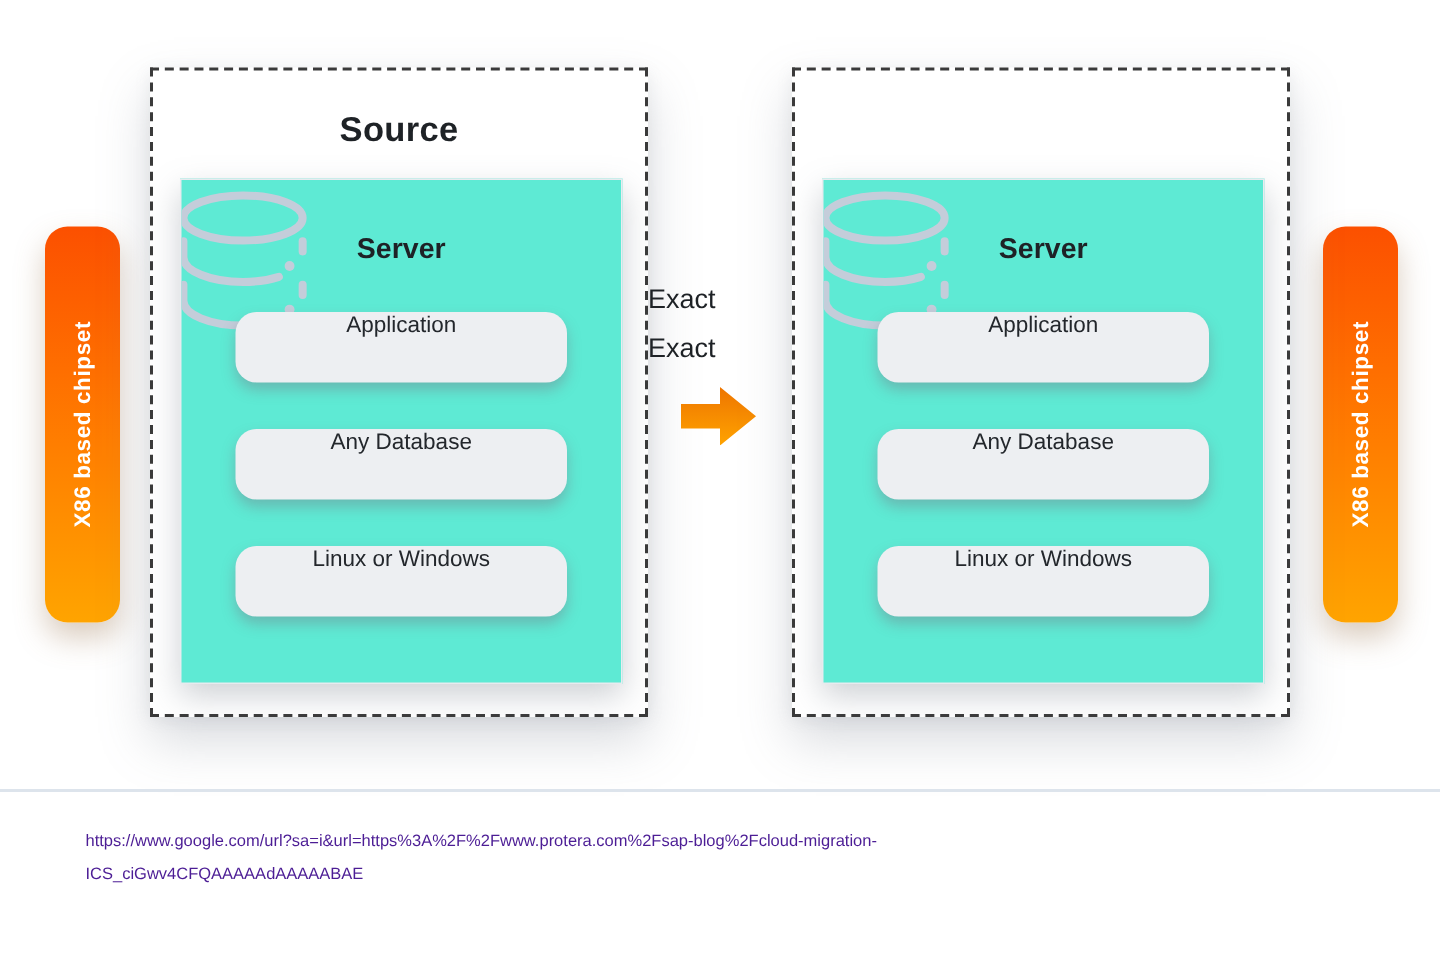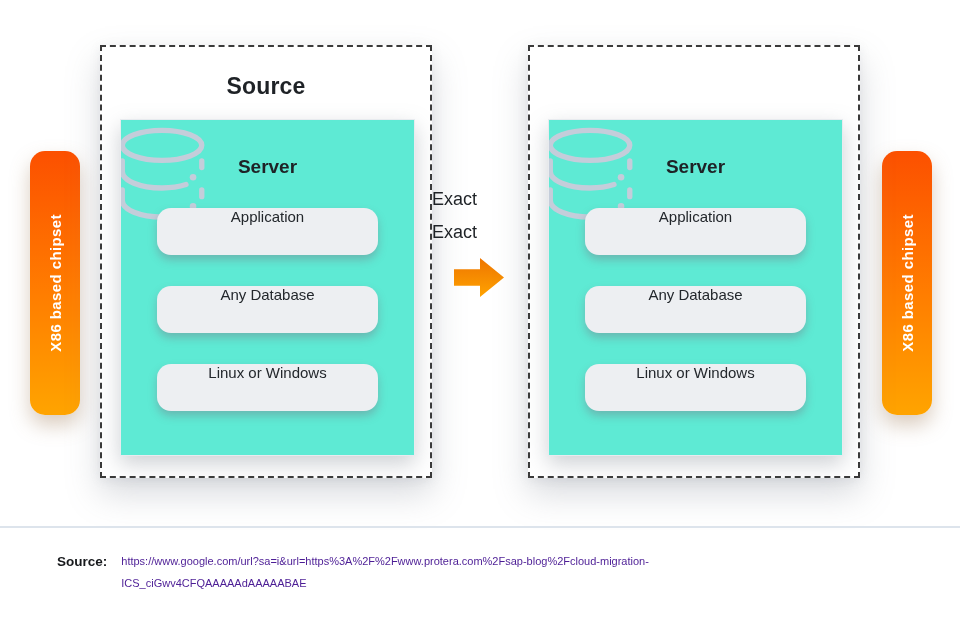--- a/index.html
+++ b/index.html
@@ -138,20 +138,19 @@
         <span>Any Database</span>
       </div>
       <div class="pill p3">
         <span>Linux or Windows</span>
       </div>
     </div>
   </div>
 
   <div class="separator"></div>
   <div class="footer">
-    <div class="footer-label">Source:</div>
     <div class="url-lines">
       <div>https://www.google.com/url?sa=i&amp;url=https%3A%2F%2Fwww.protera.com%2Fsap-blog%2Fcloud-migration-</div>
       <div>ICS_ciGwv4CFQAAAAAdAAAAABAE</div>
     </div>
   </div>
 
 </div>
 
 </body></html>

